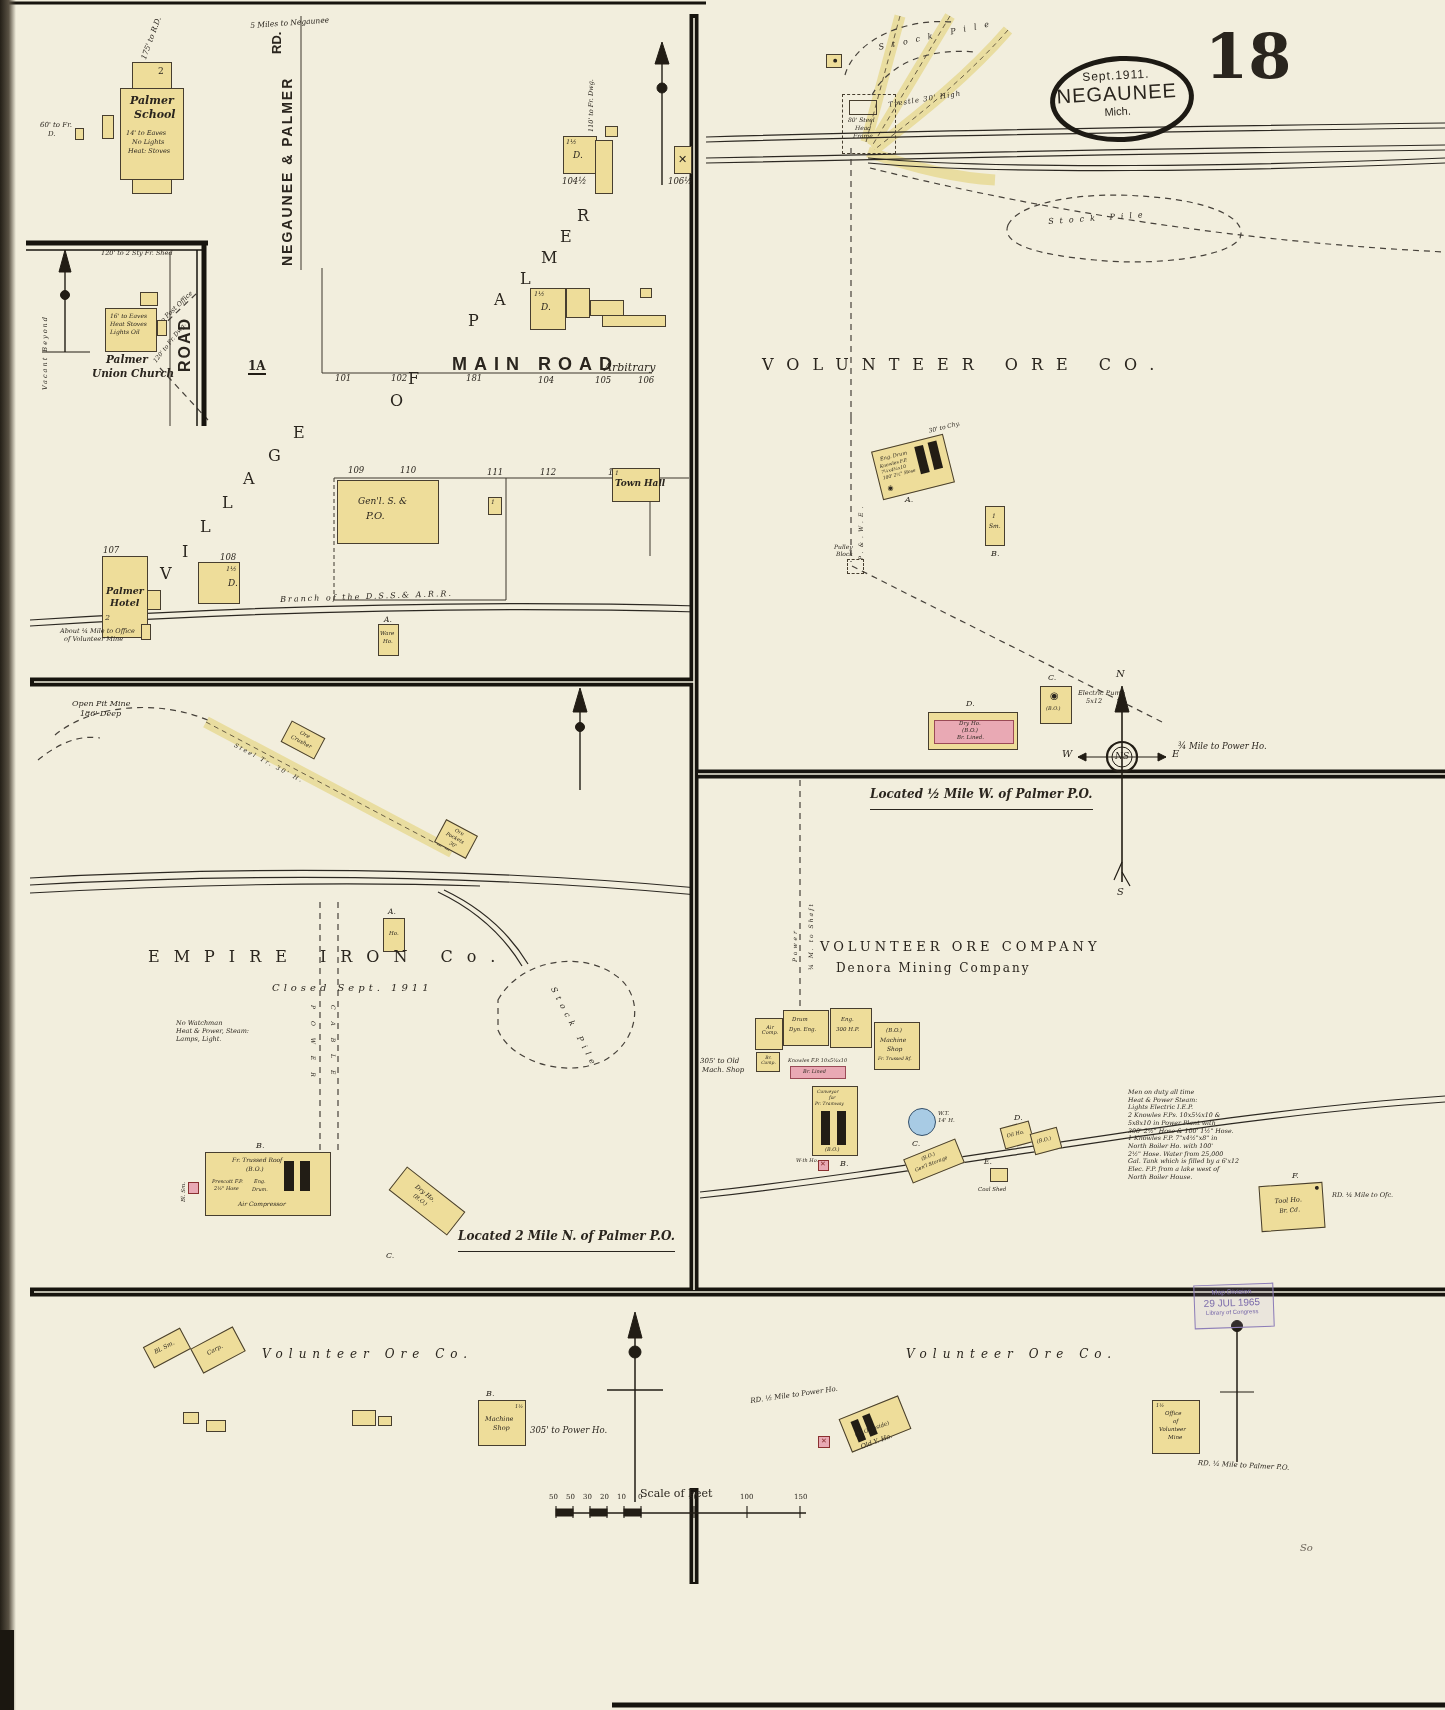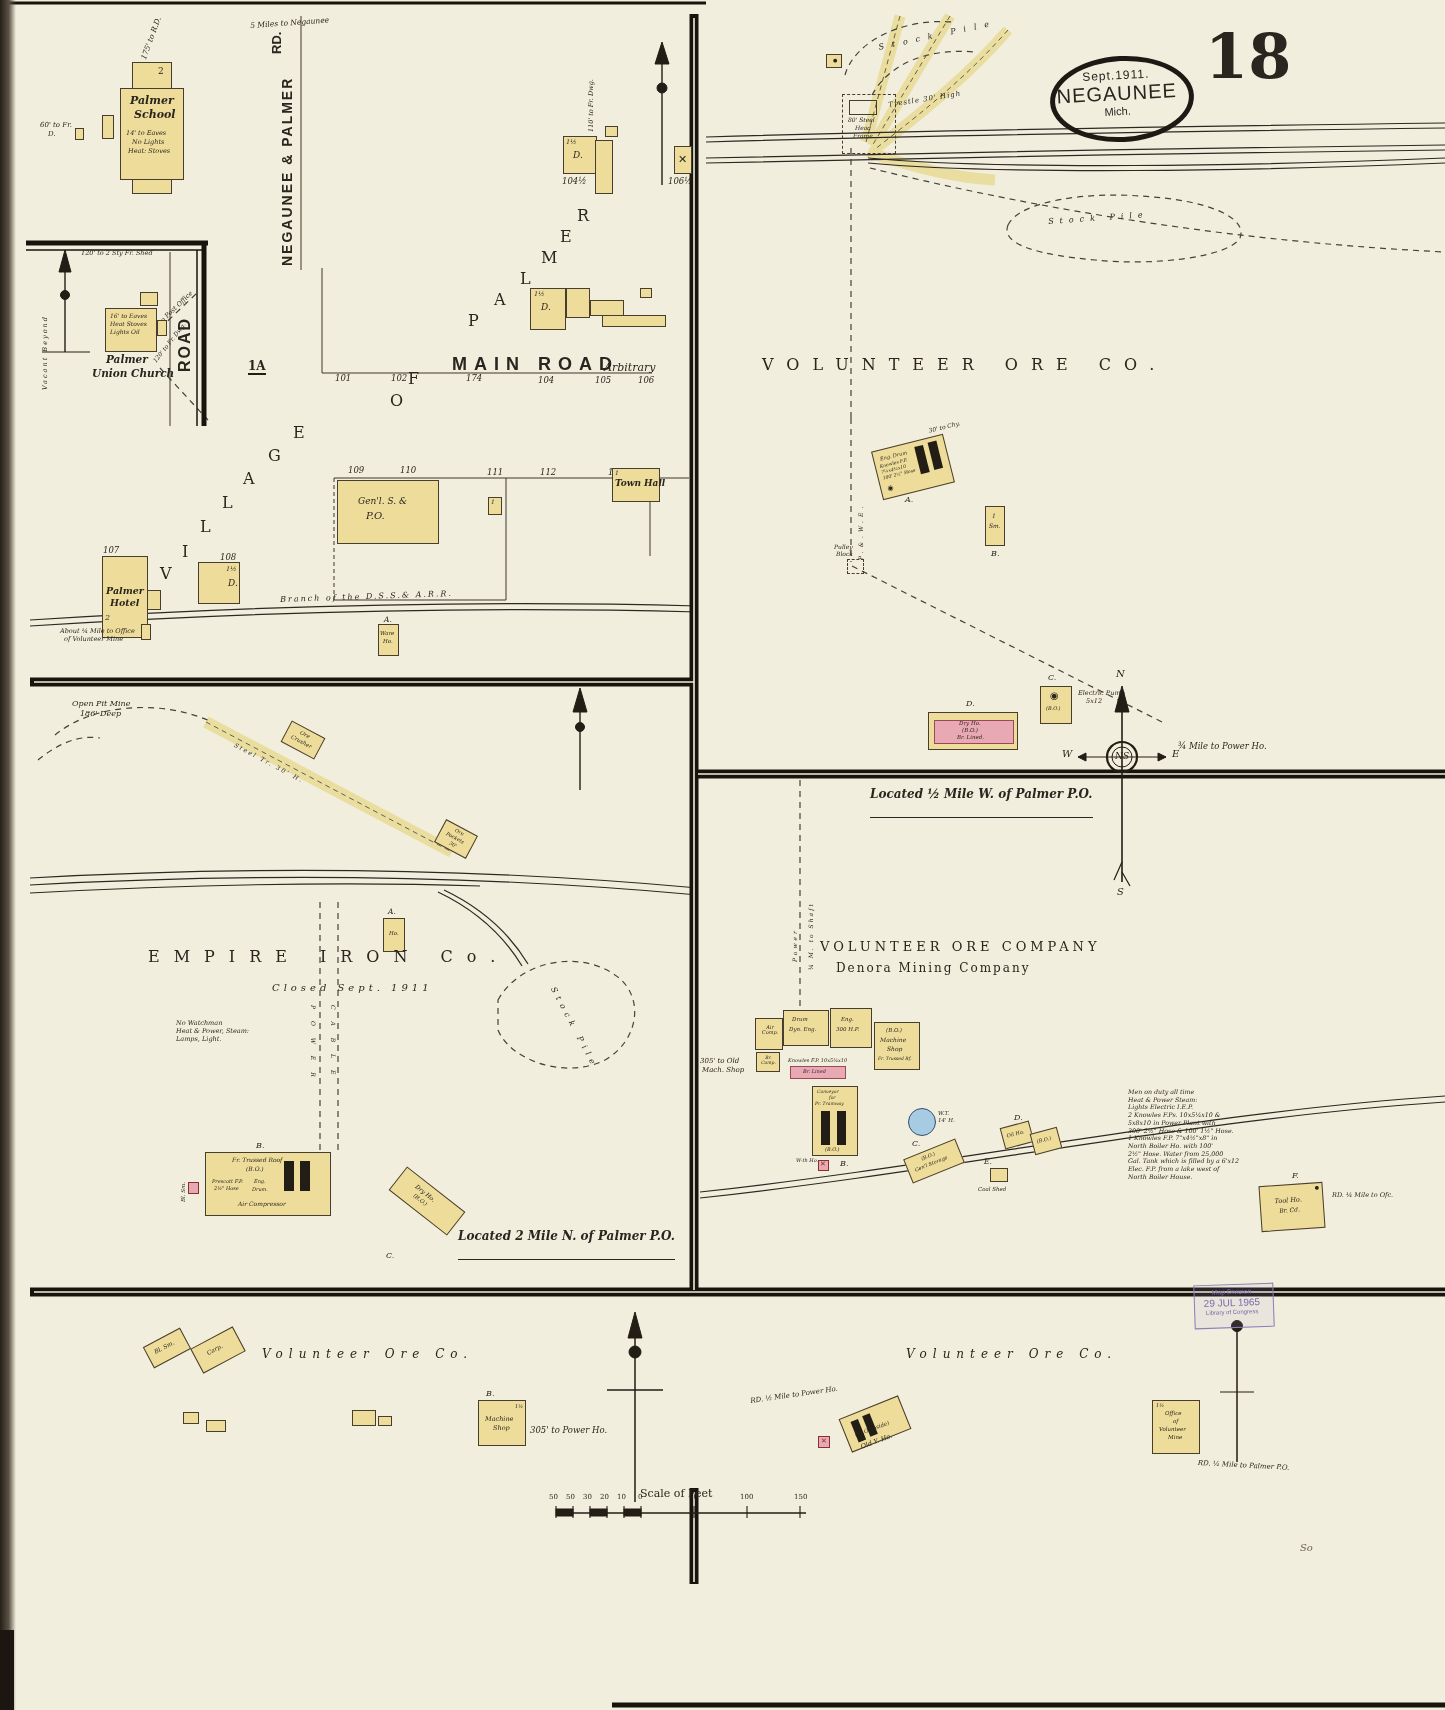--- a/index.html
+++ b/index.html
@@ -7,21 +7,21 @@
   .lbl{position:absolute;white-space:nowrap;line-height:1.12;transform-origin:0 0;}
   .it{font-style:italic;}
   .b{font-weight:bold;}
   .sans{font-family:"Liberation Sans",sans-serif;}
   .ctr{text-align:center;}
   .bldg{position:absolute;background:#eedd9a;border:1px solid #473e2f;box-sizing:border-box;}
   .in{position:absolute;white-space:nowrap;line-height:1.08;}
   .pinkb{background:#e9a9b4;}
   .dash{border:1.2px dashed #473e2f !important;background:transparent !important;}
   .bar{position:absolute;background:#221d15;}
-  .und{border-bottom:1.4px solid #2a251e;padding-bottom:16px;}
+  .und{border-bottom:1.4px solid #2a251e;padding-bottom:8px;}
   .edge{position:absolute;pointer-events:none;}
   svg{position:absolute;left:0;top:0;}
 </style>
 </head>
 <body>
 
 <div id="map">
 
 <svg width="1445" height="1710" viewBox="0 0 1445 1710">
 
@@ -204,21 +204,21 @@
 <div class="lbl b it" style="left:134px;top:109px;font-size:11px;">School</div>
 <div class="lbl it ctr" style="left:126px;top:130px;font-size:6.5px;">14' to Eaves</div>
 <div class="lbl it ctr" style="left:132px;top:139px;font-size:6.5px;">No Lights</div>
 <div class="lbl it ctr" style="left:128px;top:148px;font-size:6.5px;">Heat: Stoves</div>
 <div class="dot" style="left:170px;top:160px;font-size:6px;">●</div>
 <div class="bldg" style="left:75px;top:128px;width:9px;height:12px;"></div>
 <div class="bldg" style="left:102px;top:115px;width:12px;height:24px;"></div>
 <div class="lbl it" style="left:40px;top:122px;font-size:7px;">60' to Fr.</div>
 <div class="lbl it" style="left:48px;top:131px;font-size:7px;">D.</div>
 
-<div class="lbl it" style="left:81px;top:250px;font-size:6.5px;">120' to 2 Sty Fr. Shed</div>
+<div class="lbl it" style="left:101px;top:250px;font-size:6.5px;">120' to 2 Sty Fr. Shed</div>
 <div class="lbl it" style="left:146px;top:332px;font-size:6.5px;transform:rotate(-44deg);">325' to Post Office</div>
 <div class="bldg" style="left:140px;top:292px;width:18px;height:14px;"></div>
 <div class="bldg" style="left:105px;top:308px;width:52px;height:44px;"></div>
 <div class="bldg" style="left:157px;top:320px;width:10px;height:16px;"></div>
 <div class="lbl it" style="left:110px;top:313px;font-size:6px;">16' to Eaves</div>
 <div class="lbl it" style="left:110px;top:321px;font-size:6px;">Heat Stoves</div>
 <div class="lbl it" style="left:110px;top:329px;font-size:6px;">Lights Oil</div>
 <div class="lbl b it" style="left:106px;top:354px;font-size:10.5px;">Palmer</div>
 <div class="lbl b it" style="left:92px;top:368px;font-size:10.5px;">Union Church</div>
 <div class="lbl b sans" style="left:176px;top:372px;font-size:16px;letter-spacing:2px;transform:rotate(-90deg);">ROAD</div>
@@ -237,21 +237,21 @@
 <div class="lbl" style="left:408px;top:370px;font-size:16px;">F</div>
 <div class="lbl" style="left:468px;top:312px;font-size:16px;">P</div>
 <div class="lbl" style="left:494px;top:291px;font-size:16px;">A</div>
 <div class="lbl" style="left:520px;top:270px;font-size:16px;">L</div>
 <div class="lbl" style="left:541px;top:249px;font-size:16px;">M</div>
 <div class="lbl" style="left:560px;top:228px;font-size:16px;">E</div>
 <div class="lbl" style="left:577px;top:207px;font-size:16px;">R</div>
 
 <div class="lbl it" style="left:335px;top:374px;font-size:8.5px;">101</div>
 <div class="lbl it" style="left:391px;top:374px;font-size:8.5px;">102</div>
-<div class="lbl it" style="left:466px;top:374px;font-size:8.5px;">174</div>
+<div class="lbl it" style="left:466px;top:374px;font-size:8.5px;">181</div>
 <div class="lbl it" style="left:538px;top:376px;font-size:8.5px;">104</div>
 <div class="lbl it" style="left:595px;top:376px;font-size:8.5px;">105</div>
 <div class="lbl it" style="left:638px;top:376px;font-size:8.5px;">106</div>
 
 <div class="bldg" style="left:530px;top:288px;width:36px;height:42px;"></div>
 <div class="bldg" style="left:566px;top:288px;width:24px;height:30px;"></div>
 <div class="bldg" style="left:590px;top:300px;width:34px;height:16px;"></div>
 <div class="bldg" style="left:602px;top:315px;width:64px;height:12px;"></div>
 <div class="bldg" style="left:640px;top:288px;width:12px;height:10px;"></div>
 <div class="lbl it" style="left:534px;top:291px;font-size:6.5px;">1½</div>

